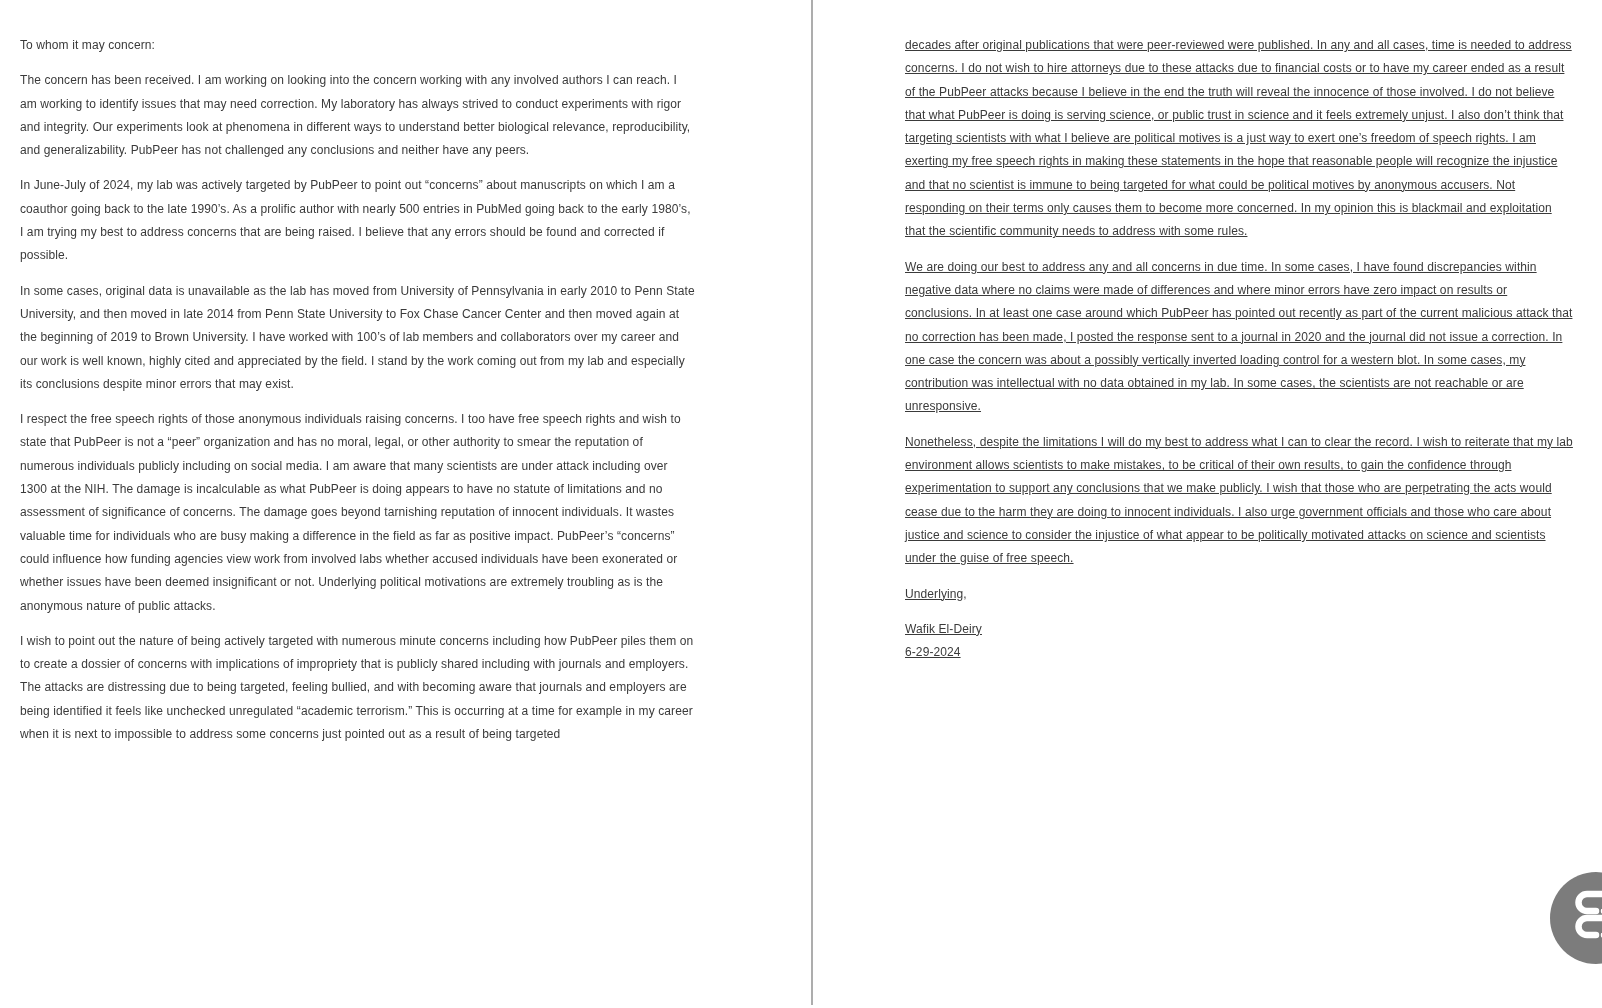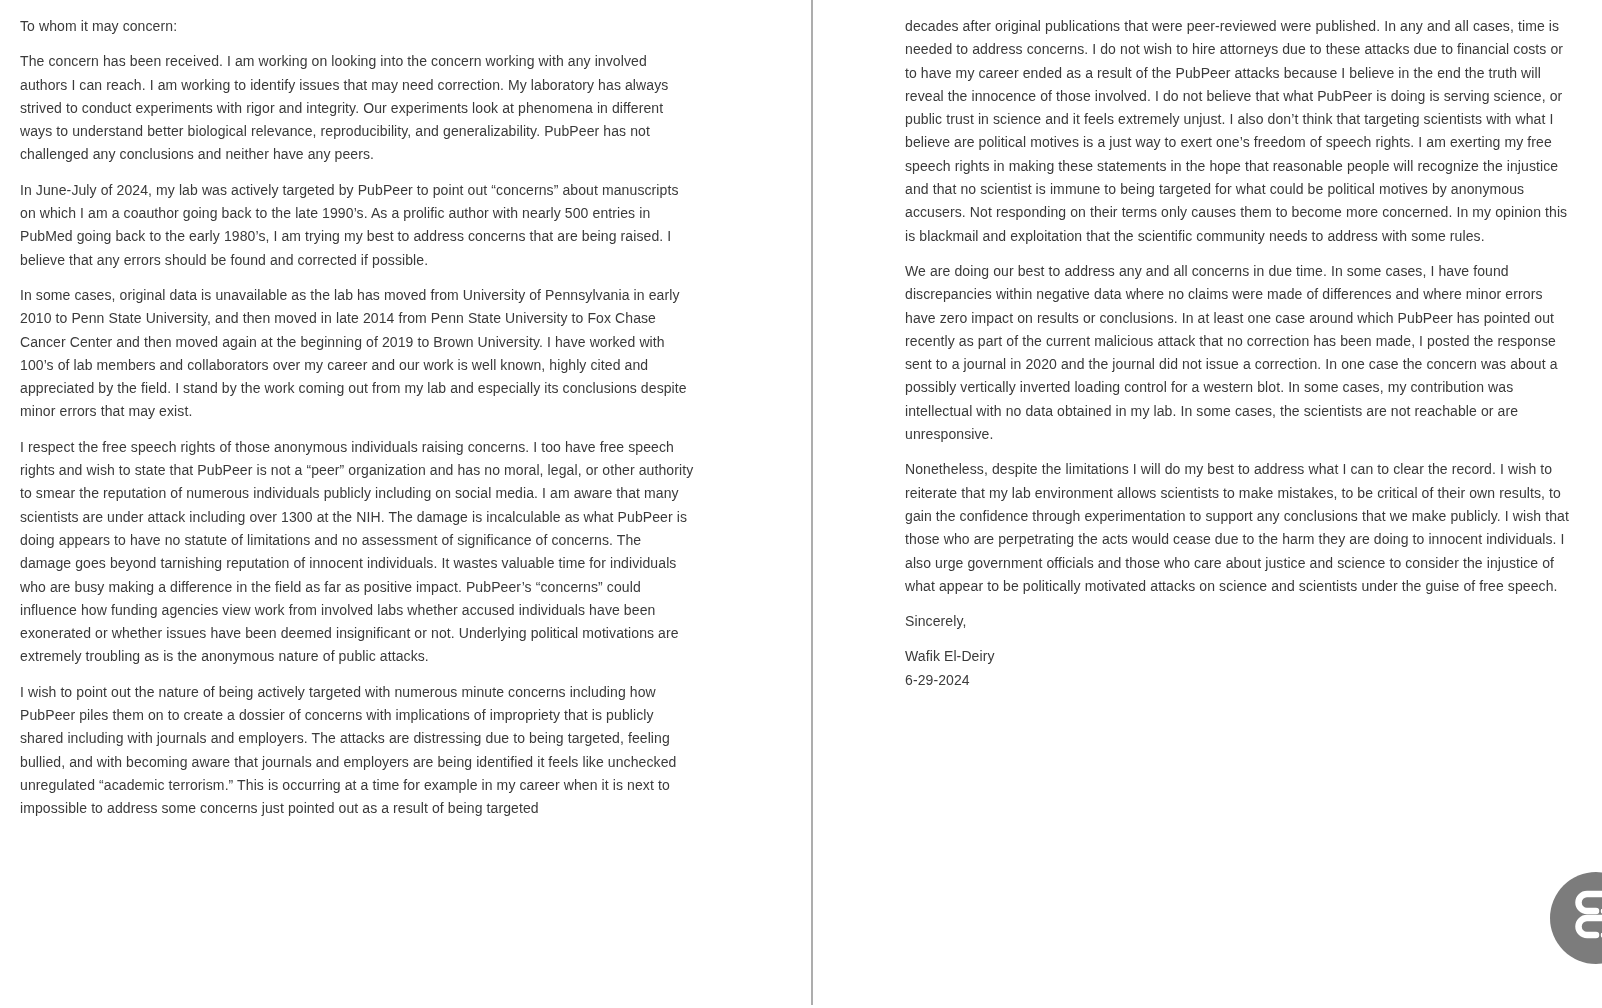--- a/index.html
+++ b/index.html
@@ -10,32 +10,33 @@
     overflow: hidden;
     background: #ffffff;
   }
   body {
     position: relative;
     font-family: "Liberation Sans", "DejaVu Sans", sans-serif;
     color: #3a3a3a;
   }
   .column {
     position: absolute;
-    top: 15px;
-    font-size: 14px;
+    top: 34px;
+    font-size: 12px;
     line-height: 23.3px;
     letter-spacing: 0.1px;
   }
   .column-left {
     left: 20px;
     width: 676px;
   }
   .column-right {
     left: 905px;
     width: 668px;
+    text-decoration: underline;
   }
   .para {
     margin: 0 0 12px 0;
   }
   .divider {
     position: absolute;
     left: 811px;
     top: 0;
     width: 2px;
     height: 1005px;
@@ -72,21 +73,21 @@
   <p class="para">I respect the free speech rights of those anonymous individuals raising concerns. I too have free speech rights and wish to state that PubPeer is not a “peer” organization and has no moral, legal, or other authority to smear the reputation of numerous individuals publicly including on social media. I am aware that many scientists are under attack including over 1300 at the NIH. The damage is incalculable as what PubPeer is doing appears to have no statute of limitations and no assessment of significance of concerns. The damage goes beyond tarnishing reputation of innocent individuals. It wastes valuable time for individuals who are busy making a difference in the field as far as positive impact. PubPeer’s “concerns” could influence how funding agencies view work from involved labs whether accused individuals have been exonerated or whether issues have been deemed insignificant or not. Underlying political motivations are extremely troubling as is the anonymous nature of public attacks.</p>
   <p class="para">I wish to point out the nature of being actively targeted with numerous minute concerns including how PubPeer piles them on to create a dossier of concerns with implications of impropriety that is publicly shared including with journals and employers. The attacks are distressing due to being targeted, feeling bullied, and with becoming aware that journals and employers are being identified it feels like unchecked unregulated “academic terrorism.” This is occurring at a time for example in my career when it is next to impossible to address some concerns just pointed out as a result of being targeted</p>
 </div>
 
 <div class="divider"></div>
 
 <div class="column column-right">
   <p class="para">decades after original publications that were peer-reviewed were published. In any and all cases, time is needed to address concerns. I do not wish to hire attorneys due to these attacks due to financial costs or to have my career ended as a result of the PubPeer attacks because I believe in the end the truth will reveal the innocence of those involved. I do not believe that what PubPeer is doing is serving science, or public trust in science and it feels extremely unjust. I also don’t think that targeting scientists with what I believe are political motives is a just way to exert one’s freedom of speech rights. I am exerting my free speech rights in making these statements in the hope that reasonable people will recognize the injustice and that no scientist is immune to being targeted for what could be political motives by anonymous accusers. Not responding on their terms only causes them to become more concerned. In my opinion this is blackmail and exploitation that the scientific community needs to address with some rules.</p>
   <p class="para">We are doing our best to address any and all concerns in due time. In some cases, I have found discrepancies within negative data where no claims were made of differences and where minor errors have zero impact on results or conclusions. In at least one case around which PubPeer has pointed out recently as part of the current malicious attack that no correction has been made, I posted the response sent to a journal in 2020 and the journal did not issue a correction. In one case the concern was about a possibly vertically inverted loading control for a western blot. In some cases, my contribution was intellectual with no data obtained in my lab. In some cases, the scientists are not reachable or are unresponsive.</p>
   <p class="para">Nonetheless, despite the limitations I will do my best to address what I can to clear the record. I wish to reiterate that my lab environment allows scientists to make mistakes, to be critical of their own results, to gain the confidence through experimentation to support any conclusions that we make publicly. I wish that those who are perpetrating the acts would cease due to the harm they are doing to innocent individuals. I also urge government officials and those who care about justice and science to consider the injustice of what appear to be politically motivated attacks on science and scientists under the guise of free speech.</p>
-  <p class="para">Sincerely,</p>
+  <p class="para">Underlying,</p>
   <div class="signature-block">
     <p class="signature-line">Wafik El-Deiry</p>
     <p class="signature-line">6-29-2024</p>
   </div>
 </div>
 
 <div class="logo-badge">
   <svg viewBox="0 0 92 92" xmlns="http://www.w3.org/2000/svg">
     <circle cx="46" cy="46" r="46" fill="#7c7c7c"></circle>
     <g fill="none" stroke="#ffffff" stroke-width="6.5" stroke-linecap="round">

